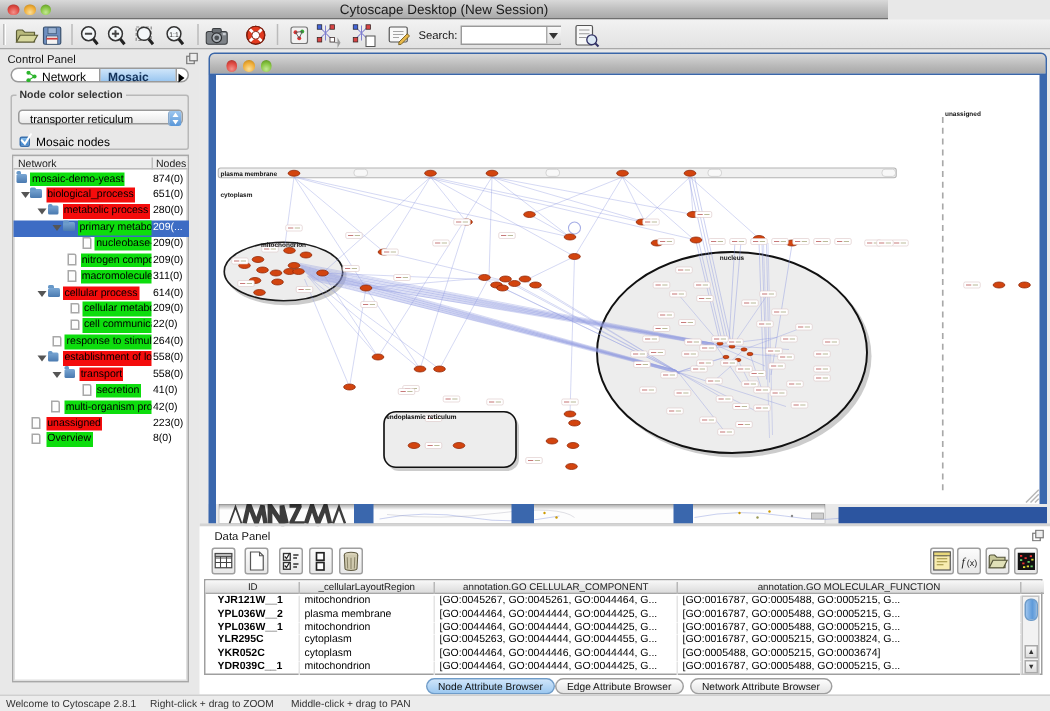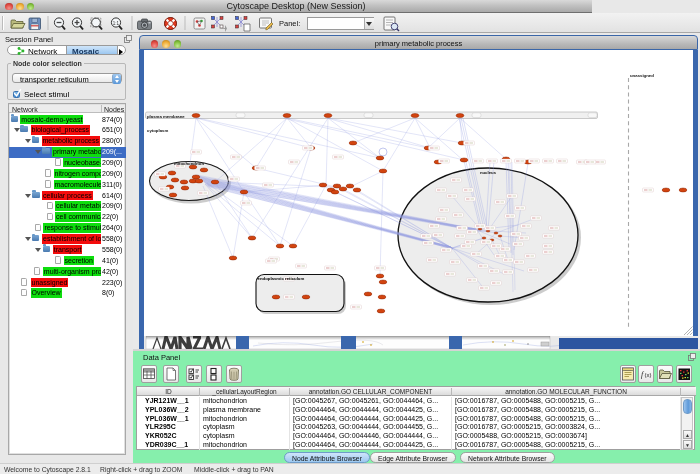--- a/index.html
+++ b/index.html
@@ -53,21 +53,21 @@
 #desktop { left:133px; top:33px; width:567px; height:318px; background:#e9e9e9; }
 #netwin { position:absolute; left:6px; top:2px; width:559px; height:301px; }
 #nettitle { position:absolute; left:0; top:0; width:559px; height:15px;
   background:linear-gradient(#d8d8d8,#b9b9b9 60%,#a8a8a8); border:1px solid #3a66a8;
   border-radius:4px 4px 0 0; }
 #nettitle .title { position:absolute; left:0; right:0; top:3px; text-align:center; font-size:7.5px; color:#111; }
 #netbody { position:absolute; left:0; top:15px; width:559px; height:286px;
   border-left:5px solid #3a67ad; border-right:5px solid #3a67ad; background:#fff; }
 
 
-#dpanel { left:133px; top:351px; width:567px; height:112px; background:#86efac; }
+#dpanel { left:133px; top:351px; width:567px; height:112px; background:#ffffff; }
 #dpanel .ptitle { position:absolute; left:10px; top:2px; font-size:7.5px; color:#111; }
 #dtoolbar { position:absolute; left:3px; top:13px; width:561px; height:22px; }
 .dbtn { position:absolute; top:1px; width:16px; height:18px; background:linear-gradient(#fcfcfc,#e8e8e8);
   border:1px solid #9f9f9f; border-radius:2px; }
 #dtable { position:absolute; left:3px; top:35px; width:559px; height:64px; background:#fff; border:1px solid #9f9f9f; }
 #dhead { position:absolute; left:0; top:0; width:559px; height:9px;
   background:linear-gradient(#f8f8f8,#dcdcdc); border-bottom:1px solid #a8a8a8; font-size:6.5px; color:#222; }
 #dhead div { position:absolute; top:1px; text-align:center; border-right:1px solid #b8b8b8; height:8px; }
 .drow { position:absolute; left:0; width:545px; height:8.8px; font-size:7px; line-height:8.8px; white-space:nowrap; overflow:hidden; }
 .dcol { position:absolute; top:0; overflow:hidden; padding-left:3px; height:8.8px; border-right:1px solid #e4e4e4; }
@@ -170,34 +170,34 @@
       <rect x="0.5" y="9" width="3" height="3" fill="#d84444" stroke="#322" stroke-width="0.5"></rect>
       <path d="M9 8 L15 8 L15 15 L9 15 Z" fill="#fff" stroke="#555" stroke-width="0.7"></path>
     </g>
 
     <g transform="translate(251,2)">
       <rect x="0.5" y="1" width="12" height="10" rx="1" fill="#f8f8f8" stroke="#555" stroke-width="0.8"></rect>
       <path d="M3 4 L10 4 M3 6 L10 6 M3 8 L7 8" stroke="#999" stroke-width="0.6"></path>
       <path d="M7 11 L12.5 5.5 L14 7 L8.5 12.5 L6.8 12.8 Z" fill="#e8b84a" stroke="#6f5a1d" stroke-width="0.6"></path>
     </g>
   </svg>
-  <div class="abs" style="left:279px;top:6px;font-size:7.5px;color:#111">Panel:</div>
+  <div class="abs" style="left:279px;top:6px;font-size:7.5px;color:#111">Search:</div>
   <div class="abs" style="left:307px;top:3.5px;width:67px;height:13px;background:#fff;border:1px solid #9a9a9a;"></div>
   <div class="abs" style="left:364px;top:4.5px;width:10px;height:11px;background:linear-gradient(#fafafa,#dcdcdc);border-left:1px solid #aaa;"></div>
   <div class="abs" style="left:366px;top:8.5px;width:0;height:0;border-left:3px solid transparent;border-right:3px solid transparent;border-top:4px solid #333;"></div>
   <svg class="abs" style="left:383px;top:2px" width="17" height="17" viewBox="0 0 17 17">
     <rect x="1" y="2" width="11" height="13" rx="1" fill="#f8f8f8" stroke="#555" stroke-width="0.8"></rect>
     <path d="M3 5 L10 5 M3 7.5 L10 7.5 M3 10 L8 10" stroke="#999" stroke-width="0.7"></path>
     <circle cx="11.5" cy="11.5" r="3.3" fill="#dce8f4" stroke="#336" stroke-width="0.9"></circle>
     <line x1="13.8" y1="13.8" x2="16" y2="16" stroke="#336" stroke-width="1.4"></line>
   </svg>
 </div>
 
 <div id="cpanel" class="abs">
-  <div class="ptitle">Session Panel</div>
+  <div class="ptitle">Control Panel</div>
   <svg class="abs" style="left:124px;top:2px" width="8" height="8" viewBox="0 0 8 8">
     <rect x="0.5" y="2.5" width="5" height="5" fill="none" stroke="#777" stroke-width="0.8"></rect>
     <rect x="2.5" y="0.5" width="5" height="5" fill="#eee" stroke="#777" stroke-width="0.8"></rect>
   </svg>
   <div id="tabbar">
     <div id="tab-mosaic"></div>
   </div>
   <svg class="abs" style="left:17px;top:13.5px" width="8" height="8" viewBox="0 0 8 8">
     <circle cx="2" cy="1.5" r="1.4" fill="#2db52d"></circle>
     <circle cx="6" cy="4" r="1.4" fill="#2db52d"></circle>
@@ -213,21 +213,21 @@
     <div style="position:absolute;left:7px;top:1px;font-size:7.5px;color:#000">transporter reticulum</div>
     <div class="stepper">
       <div style="position:absolute;left:1.5px;top:1px;width:0;height:0;border-left:2.5px solid transparent;border-right:2.5px solid transparent;border-bottom:3px solid #fff;"></div>
       <div style="position:absolute;left:1.5px;top:5.5px;width:0;height:0;border-left:2.5px solid transparent;border-right:2.5px solid transparent;border-top:3px solid #fff;"></div>
     </div>
   </div>
   <div id="checkbox"></div>
   <svg class="abs" style="left:13px;top:55px" width="10" height="10" viewBox="0 0 10 10">
     <path d="M1.5 5.5 L3.6 7.8 L7.6 1.5" fill="none" stroke="#fff" stroke-width="1.4" stroke-linecap="round"></path>
   </svg>
-  <div class="abs" style="left:24px;top:57px;font-size:8px;color:#000">Select stimul</div>
+  <div class="abs" style="left:24px;top:57px;font-size:8px;color:#000">Mosaic nodes</div>
   <div id="treepanel">
     <div id="treehead">
       <span style="position:absolute;left:3px;top:0.5px;">Network</span>
       <span style="position:absolute;left:95px;top:0.5px;">Nodes</span>
       <span style="position:absolute;left:92px;top:0;width:1px;height:8px;background:#bdbdbd"></span>
     </div>
     <div id="treerows">
         <div class="trow" style="top:10px;">
           <div class="folder" style="left:1.5px"></div>
           <div class="lbl bg-g" style="left:11.3px;max-width:80.7px;overflow:hidden;">mosaic-demo-yeast</div>
@@ -322,21 +322,20 @@
       </div>
   </div>
 </div>
 
 <div id="desktop" class="abs">
   <div id="netwin">
     <div id="nettitle">
       <div style="position:absolute;left:10.8px;top:4px;width:7.5px;height:7.5px;border-radius:50%;background:radial-gradient(circle at 50% 75%, #f2928c, #e04a42 55%, #9c2e28);"></div>
       <div style="position:absolute;left:22.3px;top:4px;width:7.5px;height:7.5px;border-radius:50%;background:radial-gradient(circle at 50% 75%, #fbdf9a, #f0ad36 55%, #b37c1a);"></div>
       <div style="position:absolute;left:33.8px;top:4px;width:7.5px;height:7.5px;border-radius:50%;background:radial-gradient(circle at 50% 75%, #c4e894, #84c33e 55%, #55851f);"></div>
-      <div class="title">primary metabolic process</div>
     </div>
     <div id="netbody">
       <svg id="netcanvas" width="549" height="286" viewBox="144 50 549 286" style="position:absolute;left:0;top:0">
           <ellipse cx="191" cy="183.5" rx="40" ry="20" fill="#999" opacity="0.5"></ellipse>
           <ellipse cx="189" cy="181" rx="39.5" ry="19.5" fill="#ededed" stroke="#1a1a1a" stroke-width="1.1"></ellipse>
           <ellipse cx="490.5" cy="237.5" rx="90.5" ry="67.5" fill="#999" opacity="0.5"></ellipse>
           <ellipse cx="488" cy="235" rx="90" ry="67" fill="#ededed" stroke="#111" stroke-width="1.3"></ellipse>
           <rect x="258" y="277" width="88" height="37" rx="8" fill="#999" opacity="0.5"></rect>
           <rect x="256" y="274.5" width="88" height="37" rx="8" fill="#ededed" stroke="#111" stroke-width="1.1"></rect>
           <rect x="145.5" y="112" width="452" height="6.5" rx="1.5" fill="#f0f0f0" stroke="#b4b4b4" stroke-width="0.7"></rect>

